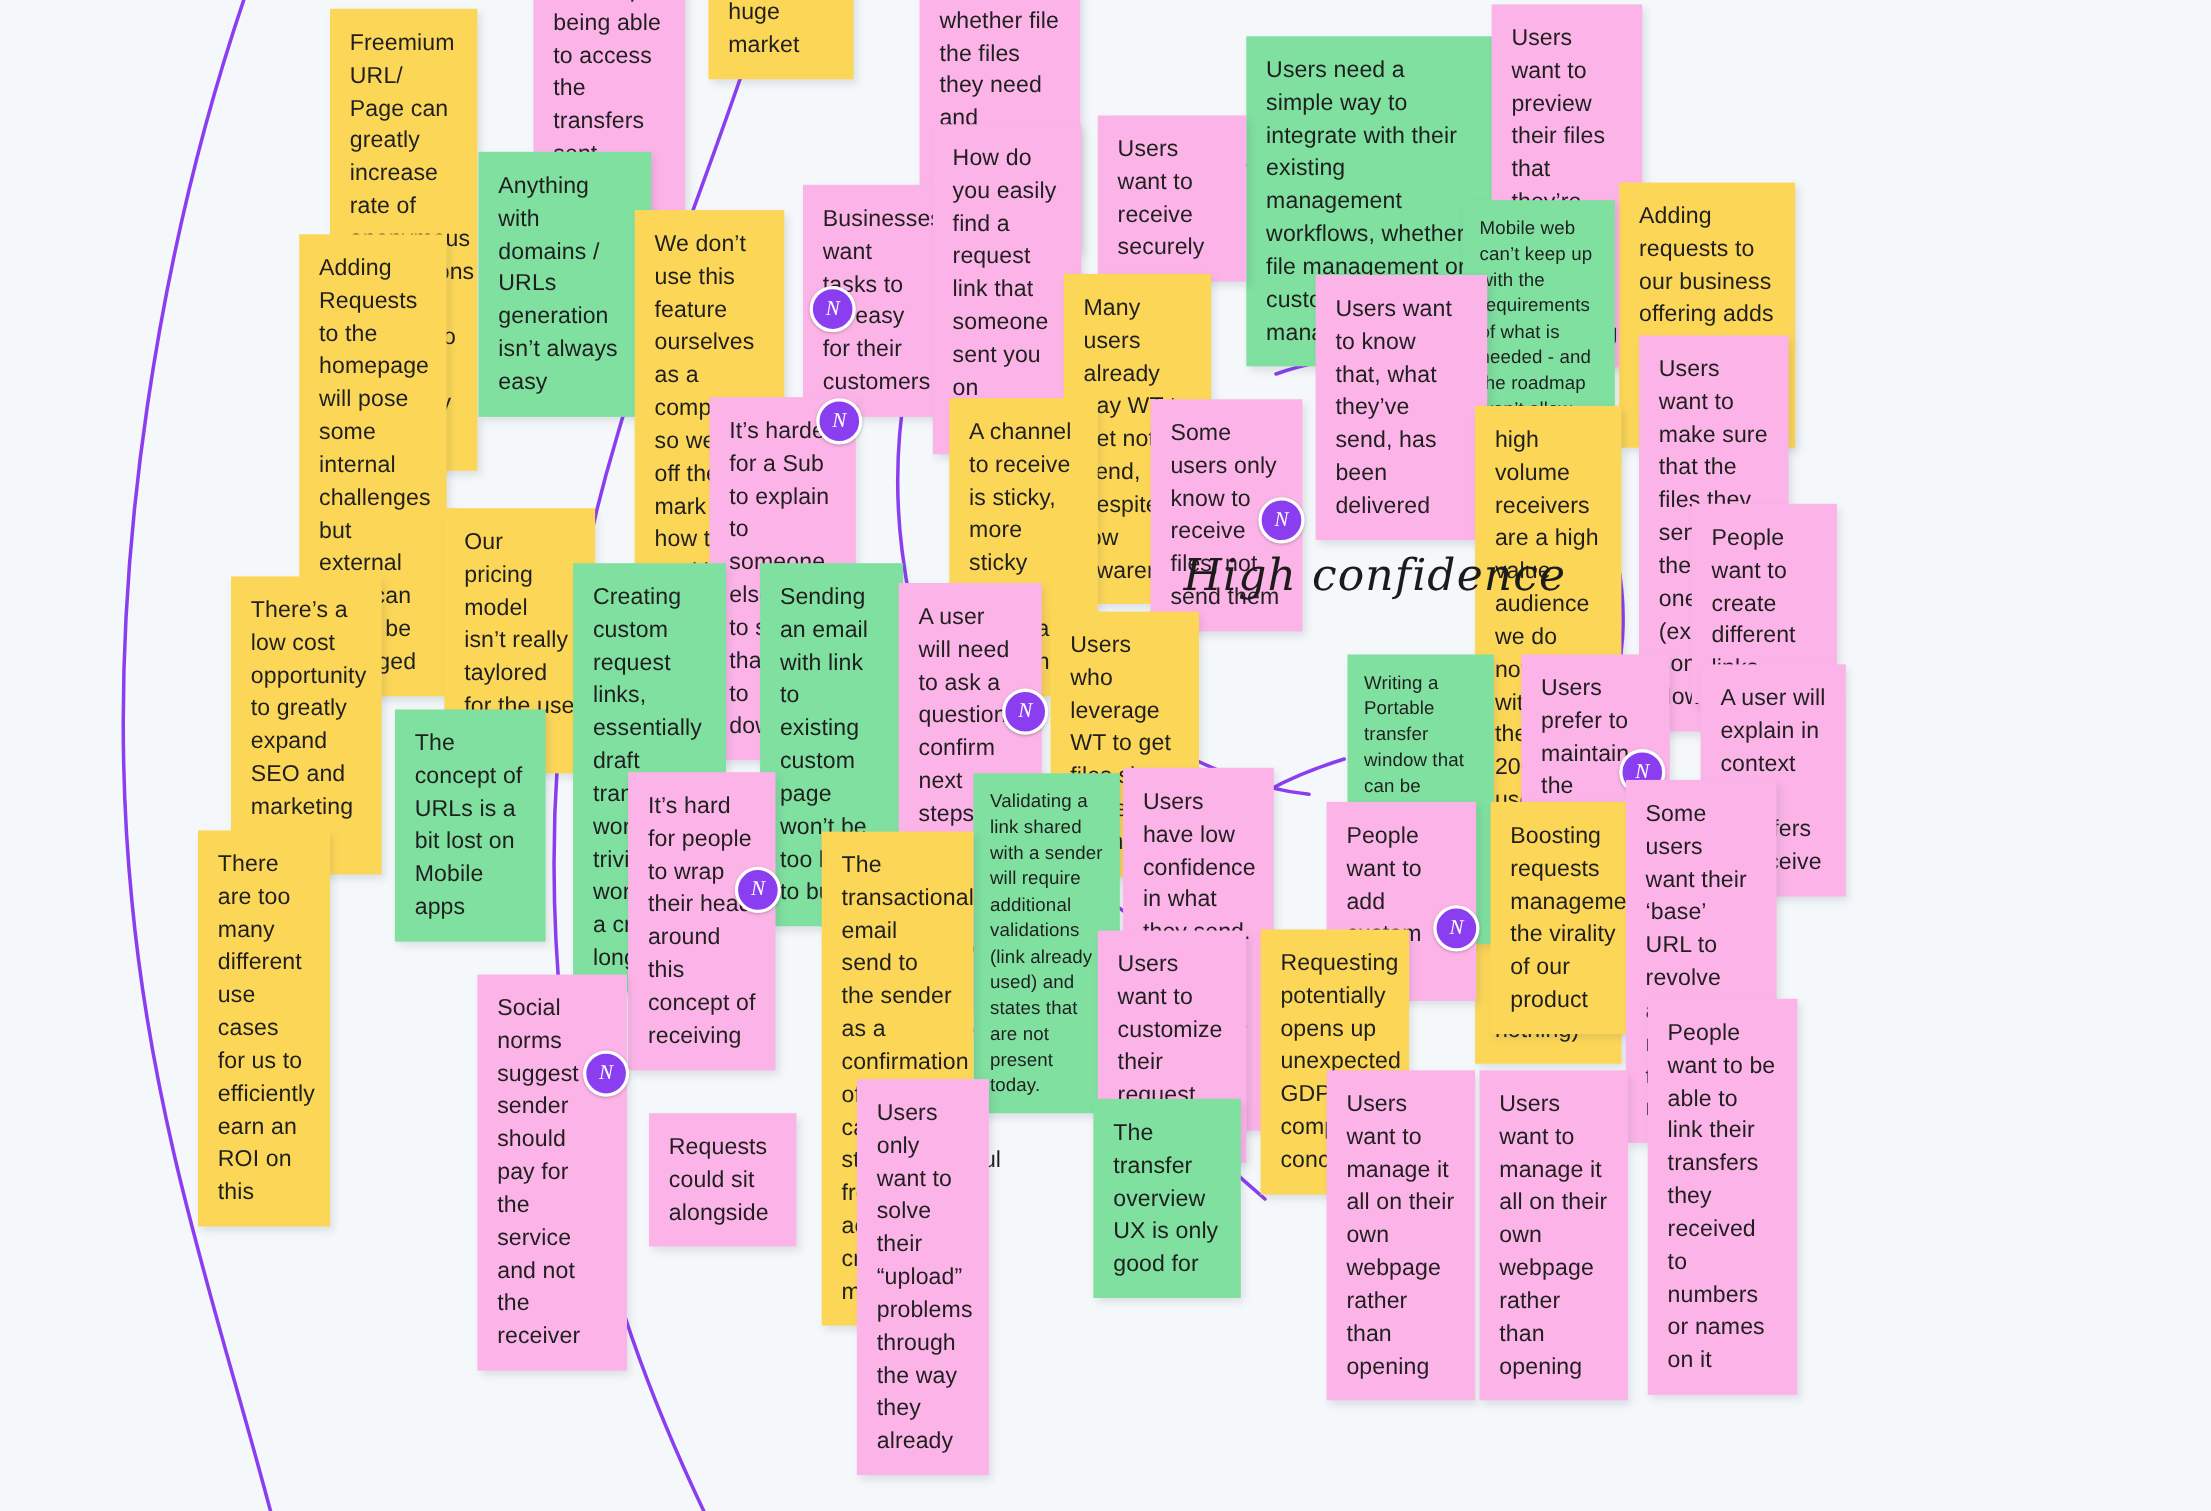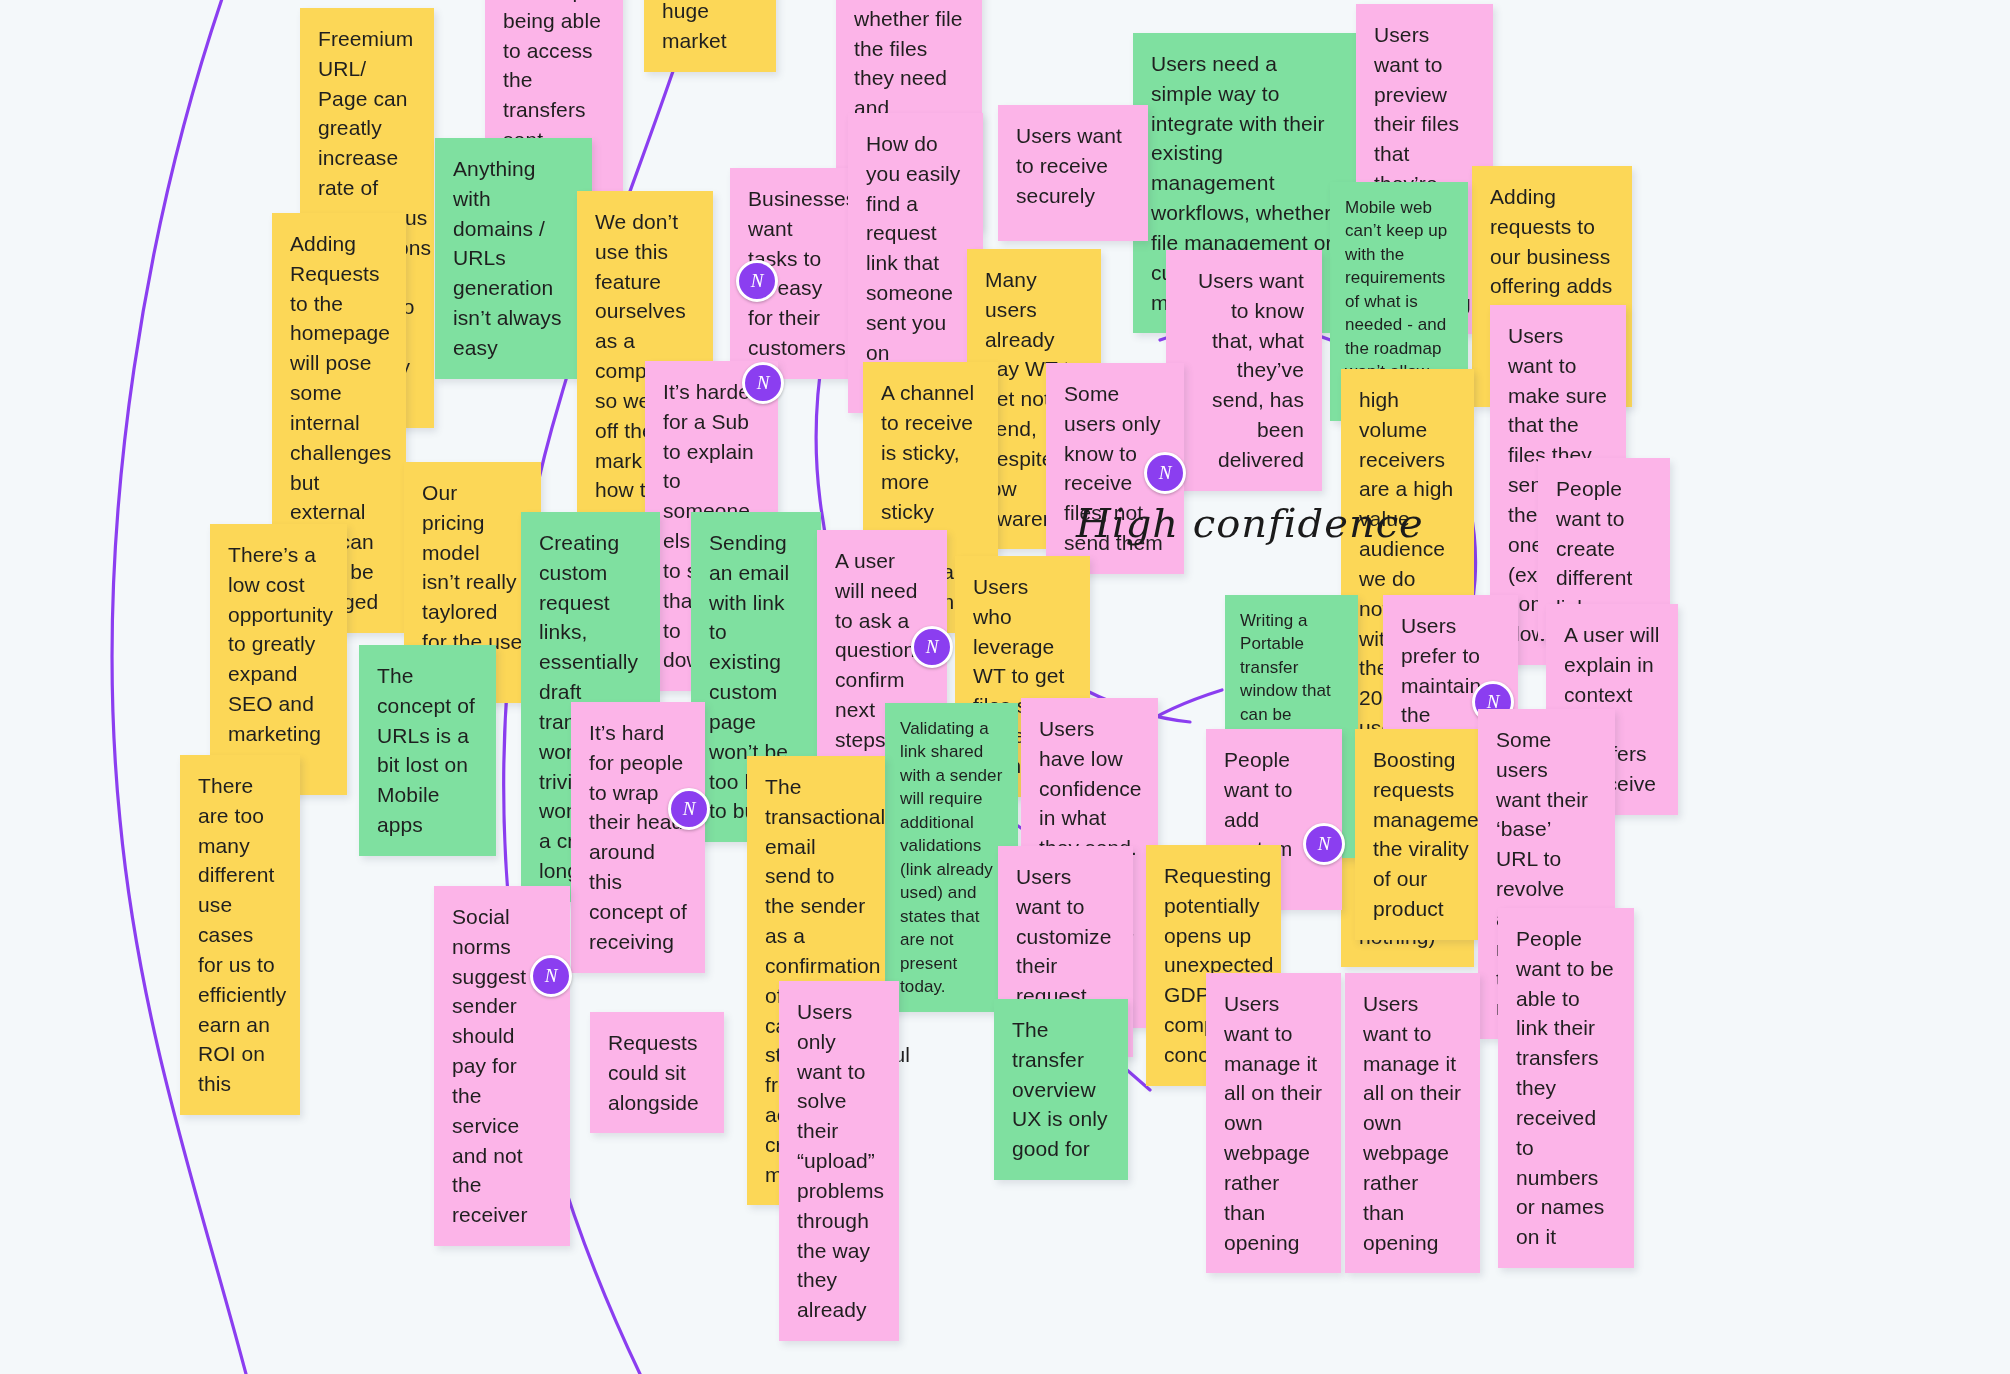--- a/index.html
+++ b/index.html
@@ -89,28 +89,28 @@
 
   <div id="notes-layer">
       <div class="note yellow" style="left: 300px; top: 8px; width: 134px; min-height: 190px;">Freemium URL/ Page can greatly increase rate of anonymous conversions and free users who more deeply try WT</div>
       <div class="note pink" style="left: 485px; top: -40px; width: 138px; min-height: 145px;">but keep being able to access the transfers sent through the expired channel</div>
       <div class="note yellow" style="left: 644px; top: -20px; width: 132px; min-height: 56px;">huge market</div>
       <div class="note pink" style="left: 836px; top: -42px; width: 146px; min-height: 148px;">know whether file the files they need and requested, have been sent</div>
       <div class="note green" style="left: 1133px; top: 33px; width: 228px; min-height: 132px;">Users need a simple way to integrate with their existing management workflows, whether file management or customer info management</div>
       <div class="note pink" style="left: 1356px; top: 4px; width: 137px; min-height: 140px;">Users want to preview their files that they’re sending before actually submitting</div>
       <div class="note green" style="left: 435px; top: 138px; width: 157px; min-height: 137px;">Anything with domains / URLs generation isn’t always easy</div>
       <div class="note yellow" style="left: 272px; top: 213px; width: 134px; min-height: 183px;">Adding Requests to the homepage will pose some internal challenges but external risks can easily be managed</div>
-      <div class="note pink" style="left: 998px; top: 105px; width: 150px; min-height: 136px;">Users want to receive securely</div>
+      <div class="note pink" style="left: 998px; top: 105px; width: 135px; min-height: 136px;">Users want to receive securely</div>
       <div class="note yellow" style="left: 1472px; top: 166px; width: 160px; min-height: 132px;">Adding requests to our business offering adds more value to our team offering</div>
       <div class="note green small" style="left: 1330px; top: 182px; width: 138px; min-height: 128px;">Mobile web can’t keep up with the requirements of what is needed - and the roadmap won’t allow for parity</div>
       <div class="note pink" style="left: 730px; top: 168px; width: 133px; min-height: 126px;">Businesses want tasks to be easy for their customers</div>
       <div class="avatar" style="left: 736px; top: 260px;">N</div>
       <div class="note pink" style="left: 848px; top: 113px; width: 135px; min-height: 140px;">How do you easily find a request link that someone sent you on wetransfer?</div>
       <div class="note yellow" style="left: 577px; top: 191px; width: 136px; min-height: 162px;">We don’t use this feature ourselves as a company so we are off the mark in how to position and talk about it.</div>
-      <div class="note pink" style="left: 1166px; top: 250px; width: 156px; min-height: 132px; text-align: right;">Users want to know that, what they’ve send, has been delivered</div>
+      <div class="note pink" style="left: 1196px; top: 250px; width: 156px; min-height: 132px;">Users want to know that, what they’ve send, has been delivered</div>
       <div class="note yellow" style="left: 967px; top: 249px; width: 134px; min-height: 132px;">Many users already pay WT to get not send, despite low awareness</div>
       <div class="note pink" style="left: 1490px; top: 305px; width: 136px; min-height: 146px;">Users want to make sure that the files they sent are the right ones (explains some self download)</div>
       <div class="note pink" style="left: 645px; top: 361px; width: 133px; min-height: 129px;">It’s harder for a Sub to explain to someone else how to send than how to download</div>
       <div class="avatar" style="left: 742px; top: 362px;">N</div>
       <div class="note yellow" style="left: 863px; top: 362px; width: 135px; min-height: 134px;">A channel to receive is sticky, more sticky than disposable send links</div>
       <div class="note pink" style="left: 1046px; top: 363px; width: 138px; min-height: 133px;">Some users only know to receive files, not send them</div>
       <div class="avatar" style="left: 1144px; top: 452px;">N</div>
       <div class="note yellow" style="left: 1341px; top: 369px; width: 133px; min-height: 216px;">high volume receivers are a high value audience we do nothing with. ie they bring 200-300 users to our platform each week (which costs us nothing)</div>
       <div class="note pink" style="left: 1538px; top: 458px; width: 132px; min-height: 132px;">People want to create different links</div>
       <div class="note yellow" style="left: 404px; top: 462px; width: 137px; min-height: 135px;">Our pricing model isn’t really taylored for the use case</div>

